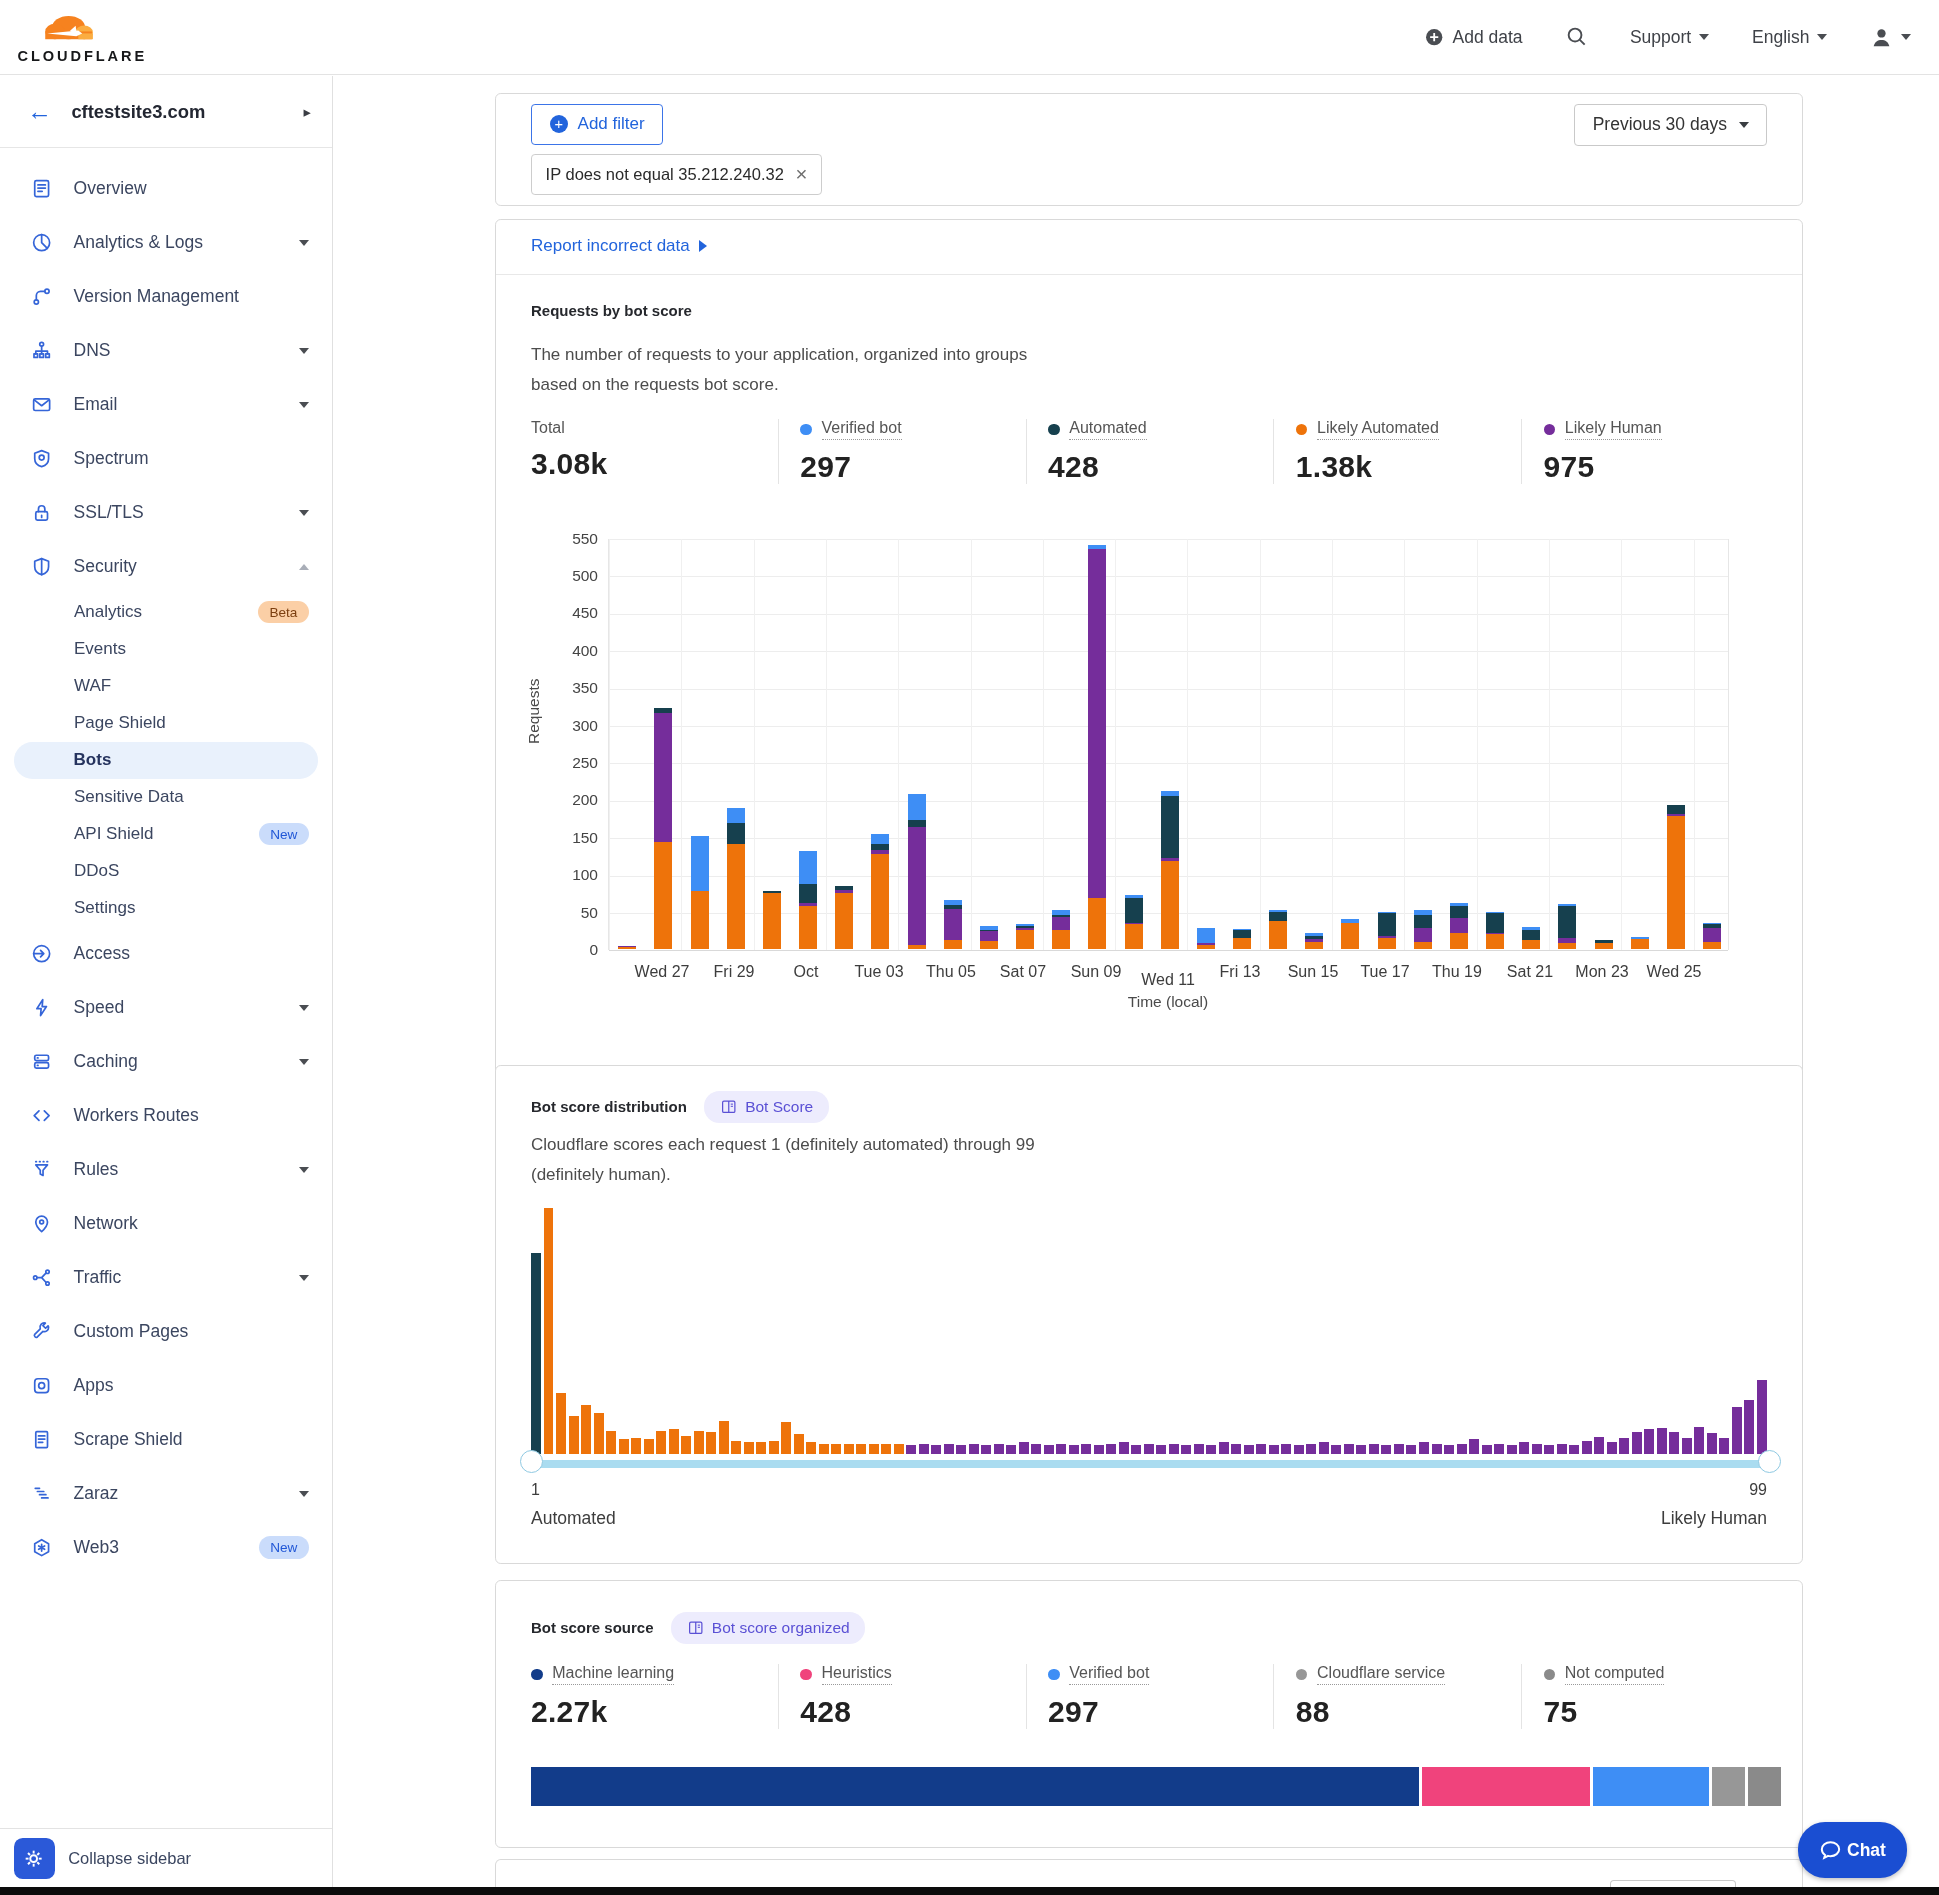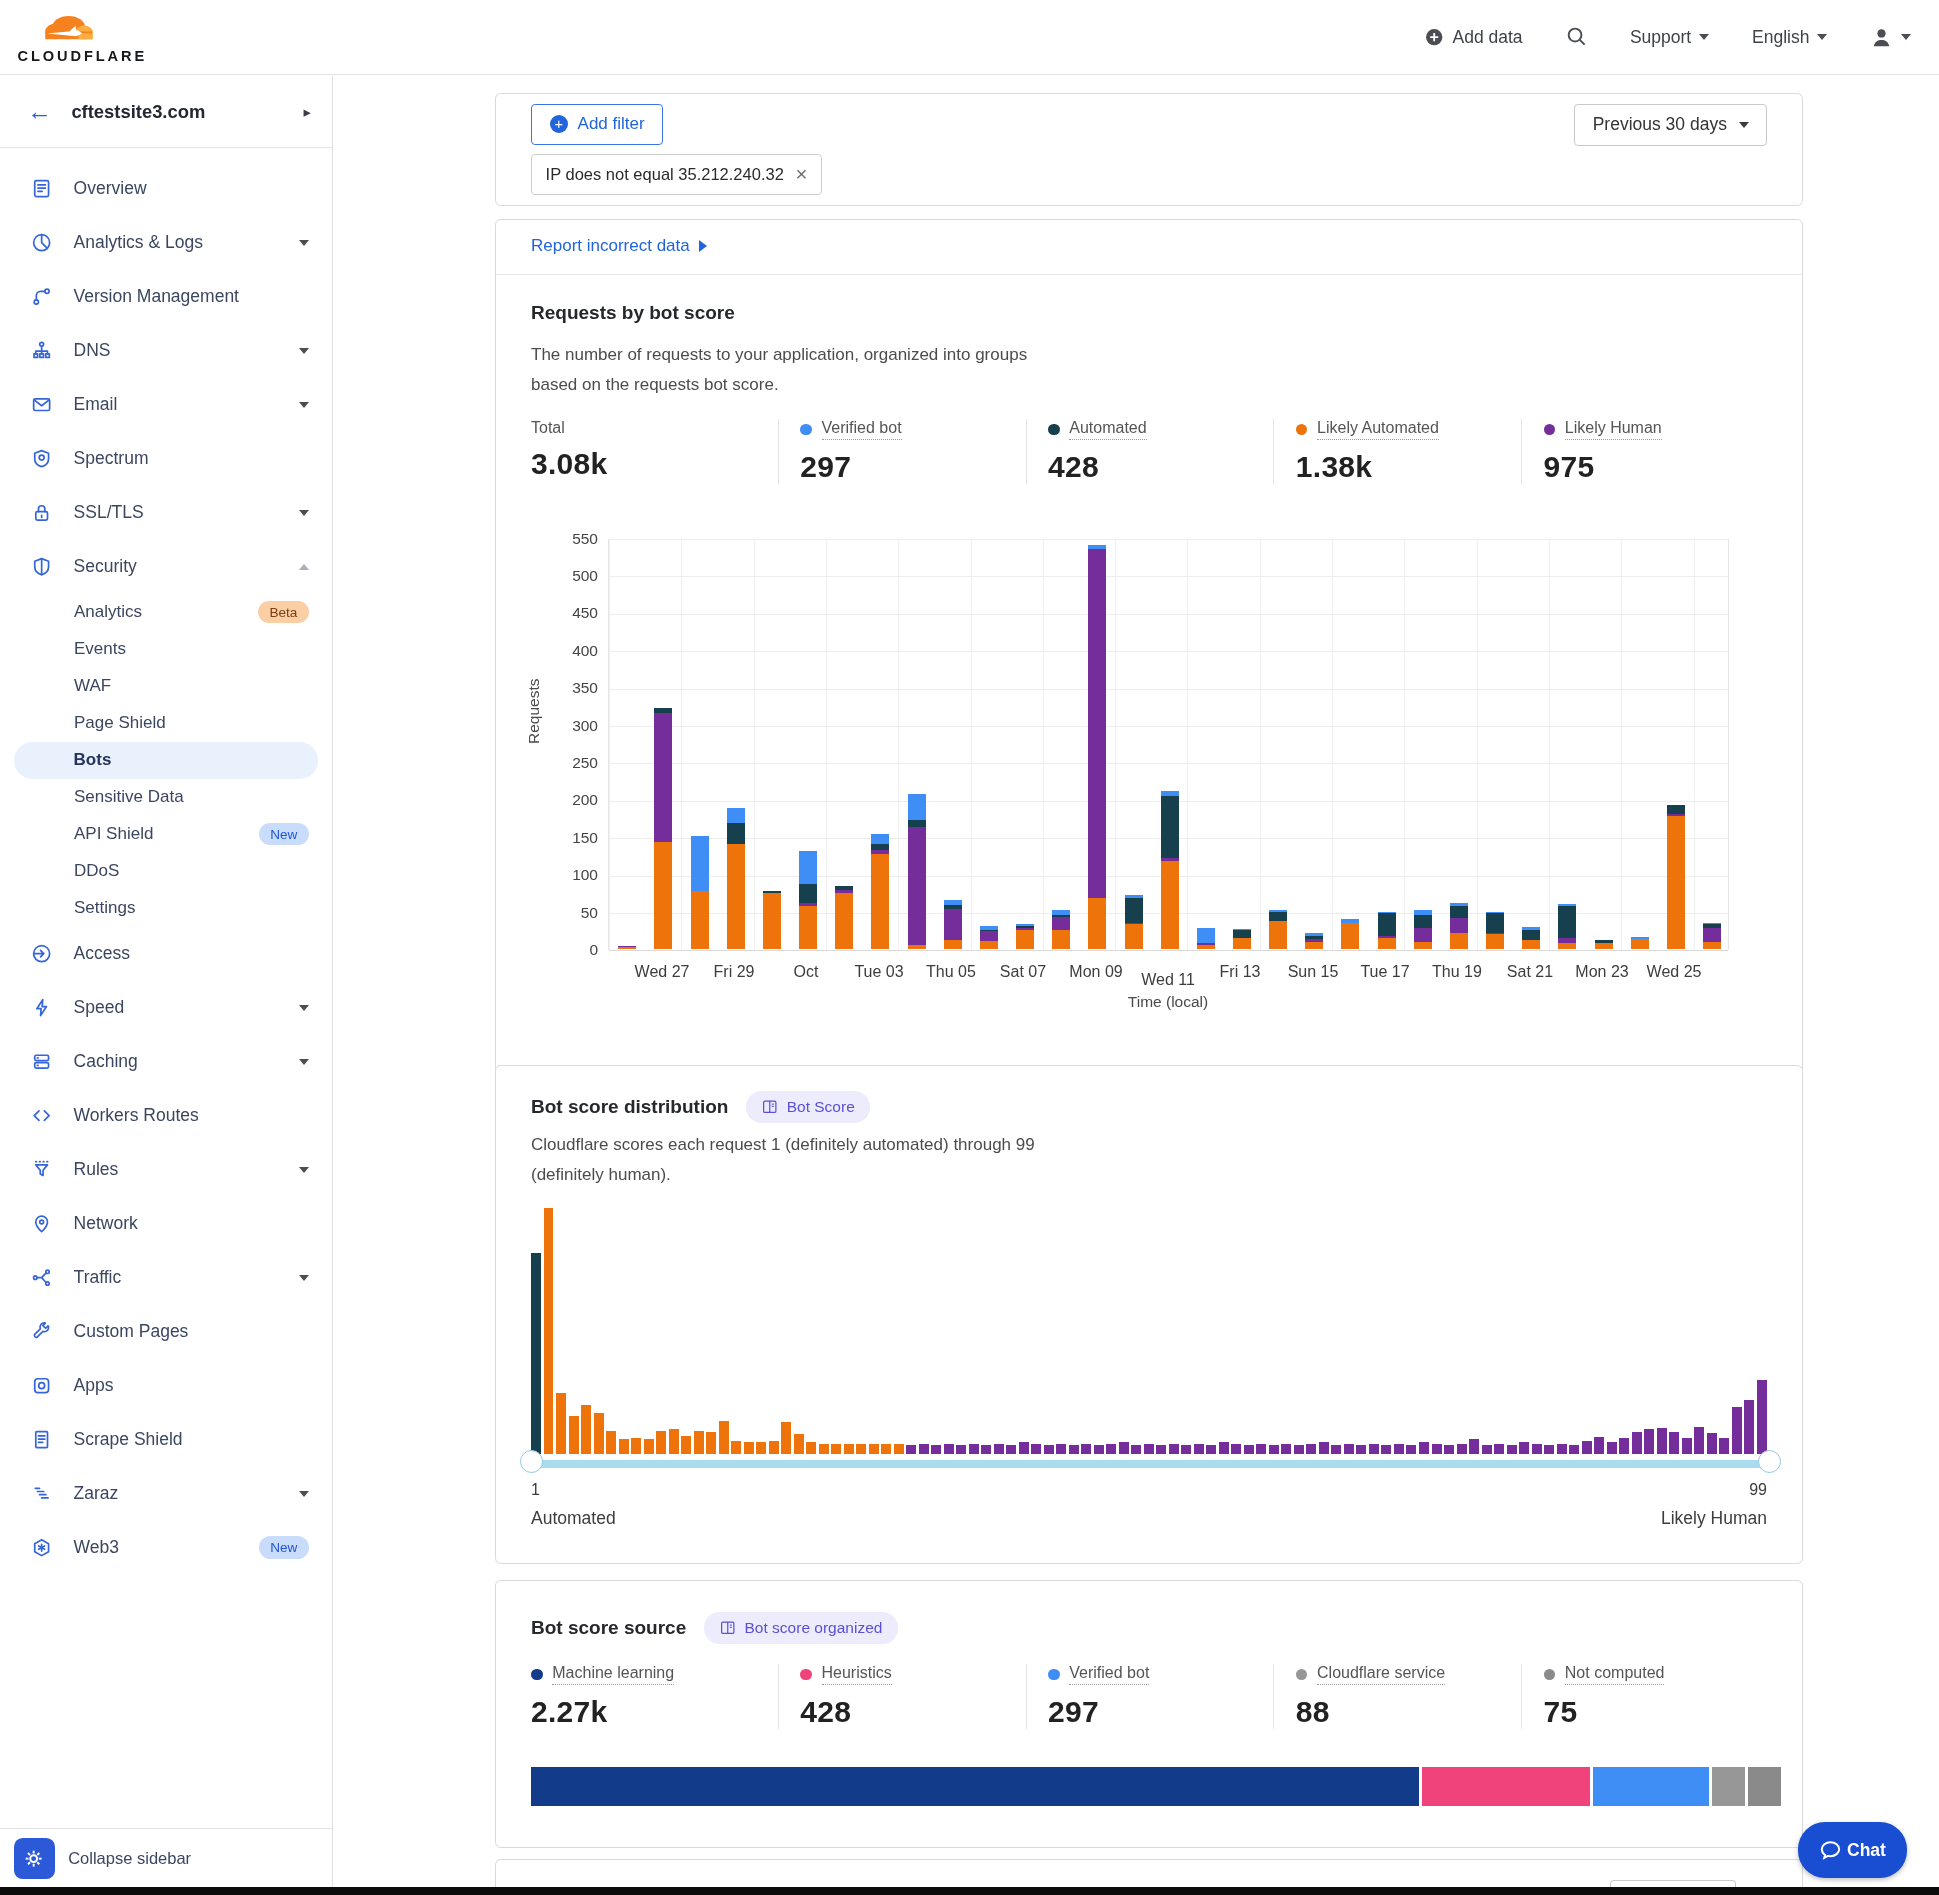--- a/index.html
+++ b/index.html
@@ -70,21 +70,21 @@
         font-size:17.5px; color:#333; background:#fff; cursor:pointer; }
   .range-btn .caret-down { border-top-color:#3a3d42; }
 
   
   .report-row { position:absolute; left:35px; top:15.5px; display:flex; align-items:center; gap:9.7px;
                 color:#2264dc; font-size:17px; cursor:pointer; }
   .report-arrow { width:0; height:0; border-top:6.8px solid transparent; border-bottom:6.8px solid transparent;
                   border-left:8.7px solid #2264dc; }
   .main-divider { position:absolute; left:0; top:54px; width:100%; height:1px; background:#e8e8e8; }
 
-  .section-title { font-size:19px; font-weight:bold; color:#26282d; }
+  .section-title { font-size:15px; font-weight:bold; color:#26282d; }
   .section-desc { font-size:17px; color:#4c4c4c; line-height:30px; }
   #main-card .section-title { position:absolute; left:35px; top:82px; }
   #main-card .section-desc { position:absolute; left:35px; top:120px; width:543px; }
 
   
   .stats-row { position:absolute; display:flex; }
   #requests-stats { left:35px; top:199px; width:1238px; }
   #source-stats { left:35px; top:83px; width:1238px; }
   .stat-col { width:256px; padding-right:9.7px; }
   .stat-col.divided { border-left:1px solid #e4e4e4; padding-left:21.3px; }
@@ -707,21 +707,21 @@
       <div class="ytick" style="left: 55px; top: 422px; position: absolute;">400</div>
       <div class="ytick" style="left: 55px; top: 384px; position: absolute;">450</div>
       <div class="ytick" style="left: 55px; top: 347px; position: absolute;">500</div>
       <div class="ytick" style="left: 55px; top: 310px; position: absolute;">550</div>
       <div class="xtick" style="left: 166px;">Wed 27</div>
       <div class="xtick" style="left: 238px;">Fri 29</div>
       <div class="xtick" style="left: 310px;">Oct</div>
       <div class="xtick" style="left: 383px;">Tue 03</div>
       <div class="xtick" style="left: 455px;">Thu 05</div>
       <div class="xtick" style="left: 527px;">Sat 07</div>
-      <div class="xtick" style="left: 600px;">Mon 09</div>
+      <div class="xtick" style="left: 600px;">Sun 09</div>
       <div class="xtick" style="left: 672px; margin-top: 8px;">Wed 11</div>
       <div class="xtick" style="left: 744px;">Fri 13</div>
       <div class="xtick" style="left: 817px;">Sun 15</div>
       <div class="xtick" style="left: 889px;">Tue 17</div>
       <div class="xtick" style="left: 961px;">Thu 19</div>
       <div class="xtick" style="left: 1034px;">Sat 21</div>
       <div class="xtick" style="left: 1106px;">Mon 23</div>
       <div class="xtick" style="left: 1178px;">Wed 25</div>
     </div>
 

